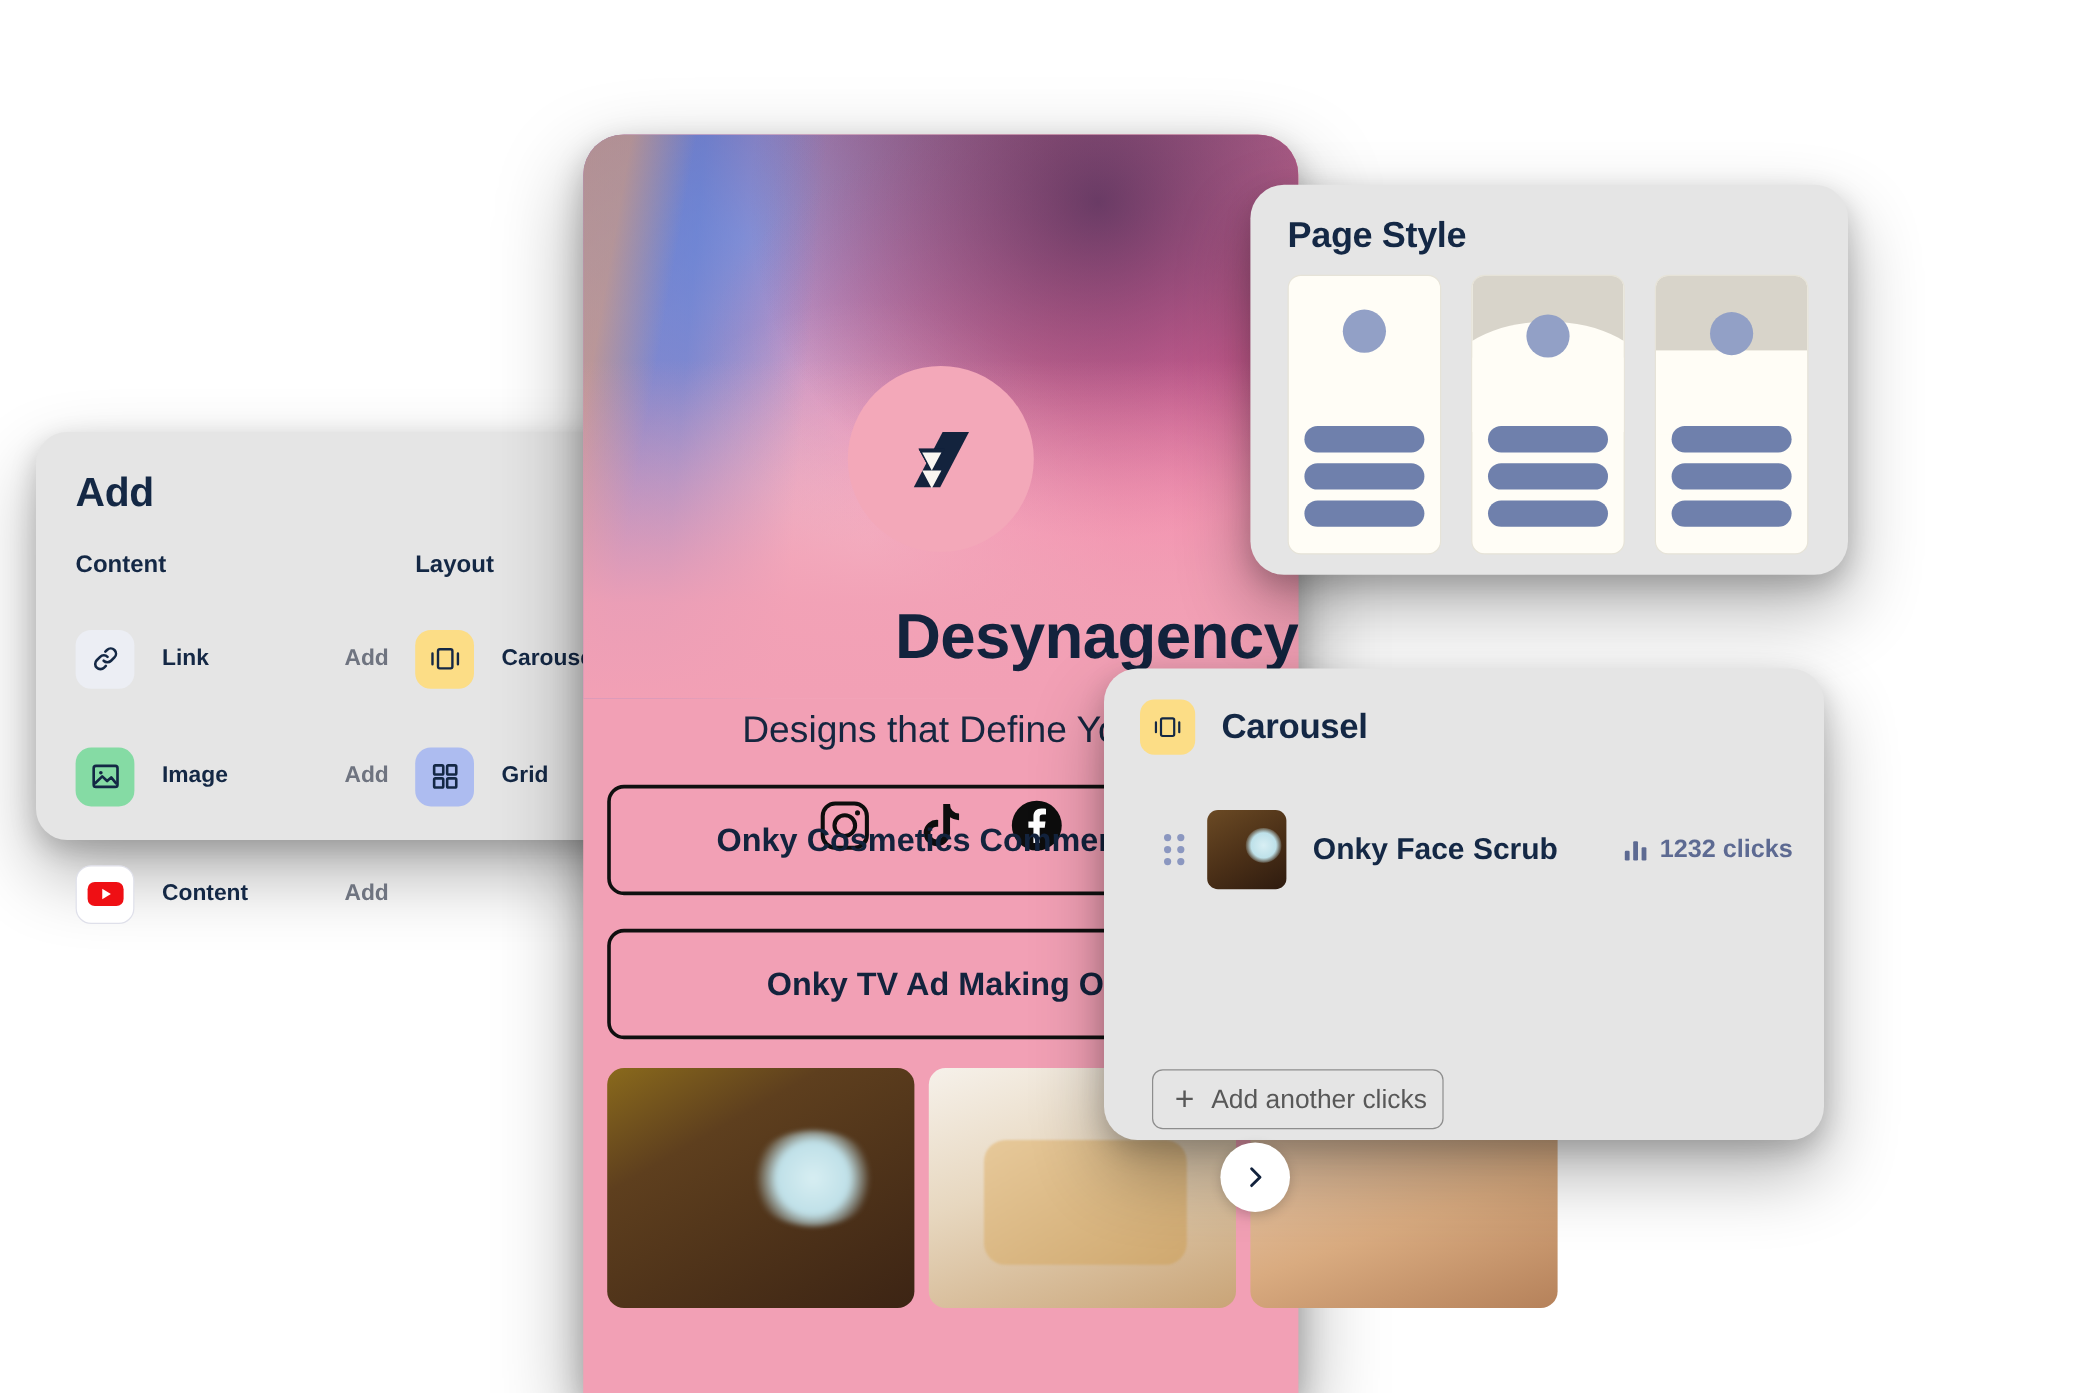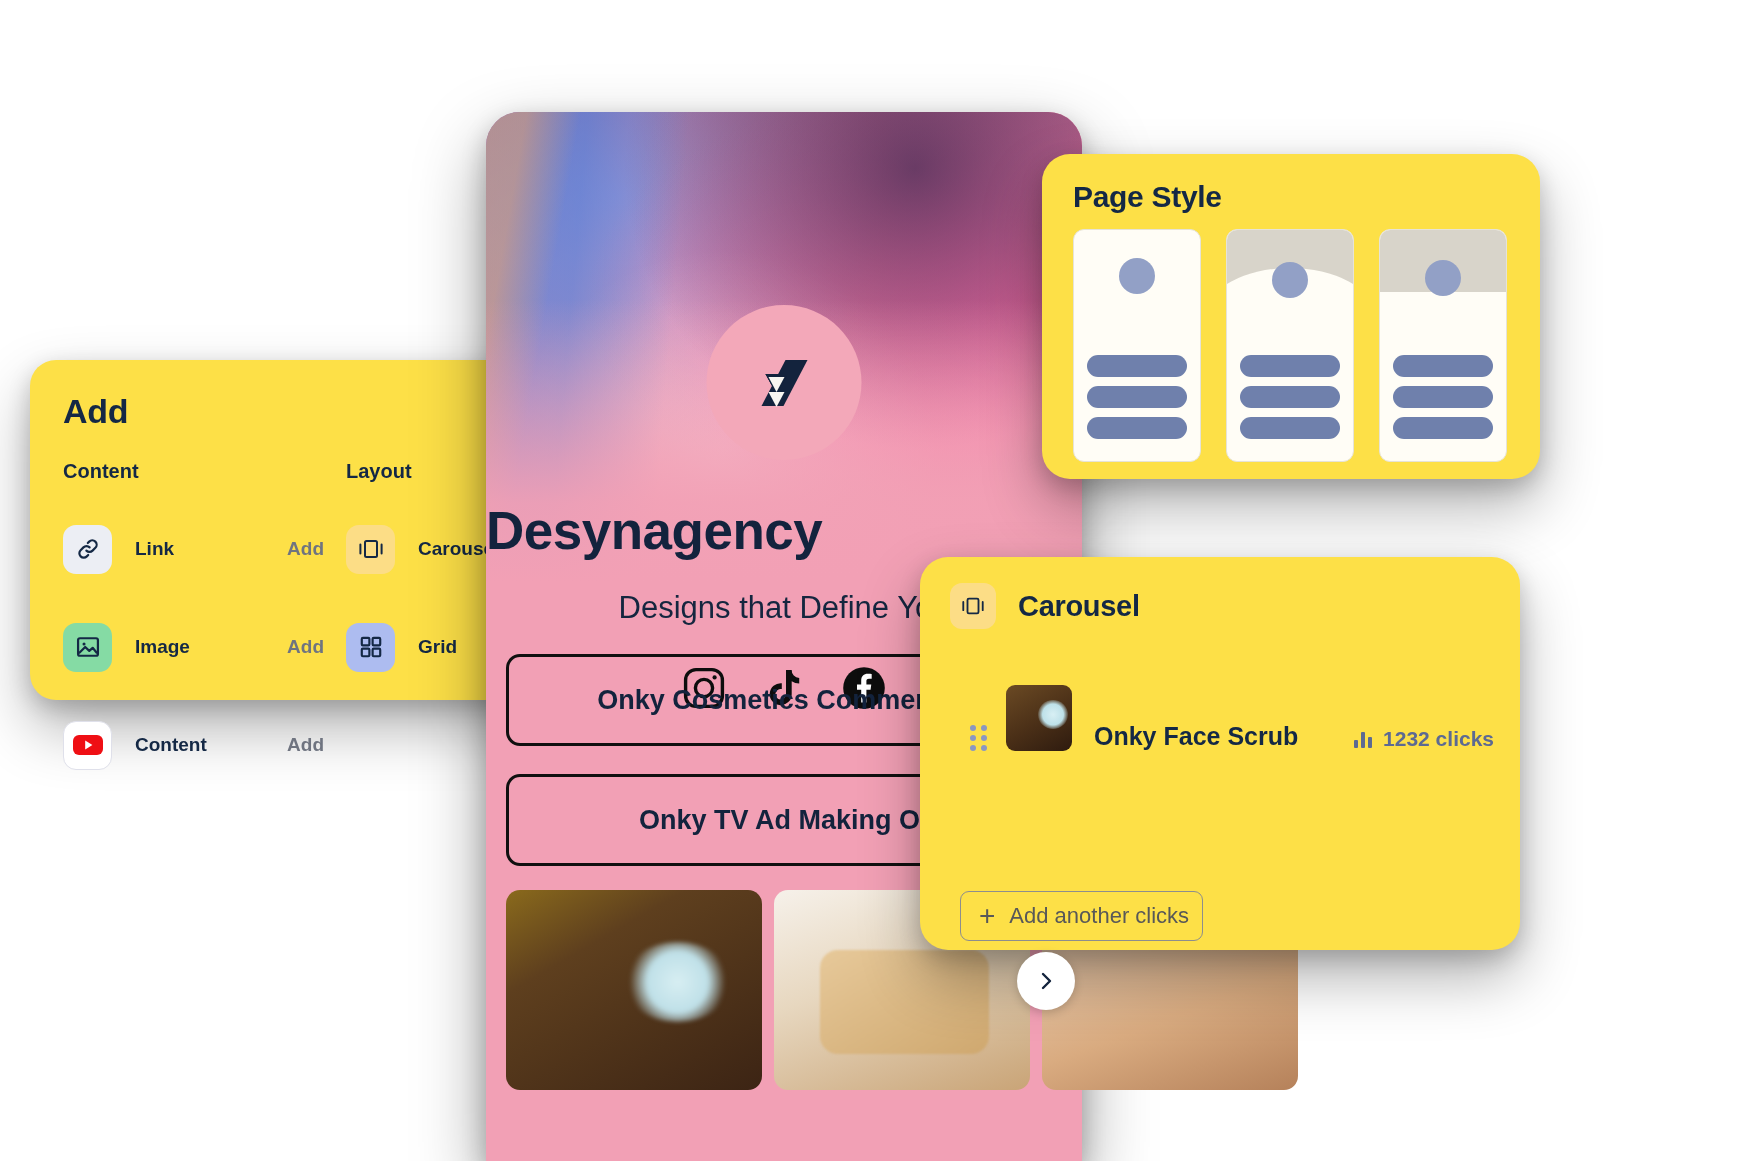--- a/index.html
+++ b/index.html
@@ -7,21 +7,21 @@
     width: 1740px; height: 1161px;
     background: #ffffff;
     font-family: "Liberation Sans", sans-serif;
     overflow: hidden;
   }
   #stage { position: relative; width: 1740px; height: 1161px; }
 
   
   .panel {
     position: absolute;
-    background: #fde047;
+    background: #e5e5e5;
     border-radius: 28px;
     box-shadow: 0 28px 60px rgba(0,0,0,0.30), 0 8px 22px rgba(0,0,0,0.18);
   }
   .panel-title {
     color: #142845;
     font-weight: 700;
     letter-spacing: -0.3px;
   }
 
   
@@ -95,21 +95,21 @@
   }
   .avatar {
     position:absolute; left:50%; top:193px; transform:translateX(-50%);
     width:155px; height:155px; border-radius:50%;
     background:#f3a8b9;
     display:flex; align-items:center; justify-content:center;
     z-index:4;
   }
   .brand-name {
     position:absolute; left:0; top:388px; width:100%;
-    text-align:left; font-size:53px; font-weight:800;
+    text-align:right; font-size:53px; font-weight:800;
     color:#13233d; letter-spacing:-0.5px; z-index:4;
   }
   .brand-tag {
     position:absolute; left:0; top:478px; width:100%;
     text-align:center; font-size:31px; color:#15263f; z-index:4;
   }
   .socials {
     position:absolute; left:0; top:552px; width:100%;
     display:flex; justify-content:center; gap:34px; z-index:4;
   }
@@ -186,21 +186,21 @@
   
   #carousel-panel {
     left: 920px; top: 557px;
     width: 600px; height: 393px;
     z-index: 6;
   }
   .car-head { display:flex; align-items:center; margin:26px 0 0 30px; }
   .car-head .ic { width:46px; height:46px; border-radius:12px; flex:0 0 46px; }
   .car-head .title { font-size:29px; margin-left:22px; }
   .car-rows { position:absolute; left:30px; top:108px; right:26px; }
-  .car-row { display:flex; align-items:flex-end; height:86px; }
+  .car-row { display:flex; align-items:center; height:86px; }
   .drag-handle {
     width:18px; height:26px; flex:0 0 18px;
     display:grid; grid-template-columns:1fr 1fr; grid-template-rows:1fr 1fr 1fr;
     gap:4px; margin-left:20px;
   }
   .drag-handle i { width:6px; height:6px; border-radius:50%; background:#8b97c0; display:block; }
   .car-thumb {
     width:66px; height:66px; border-radius:9px; margin-left:18px; flex:0 0 66px;
     overflow:hidden; position:relative;
   }

